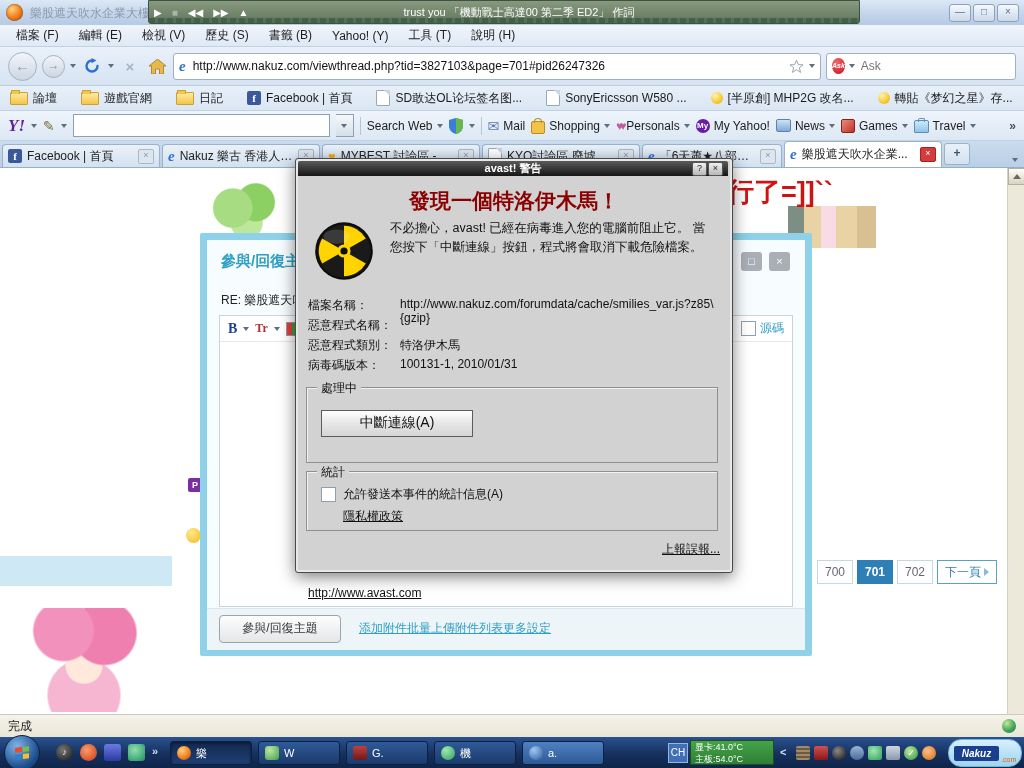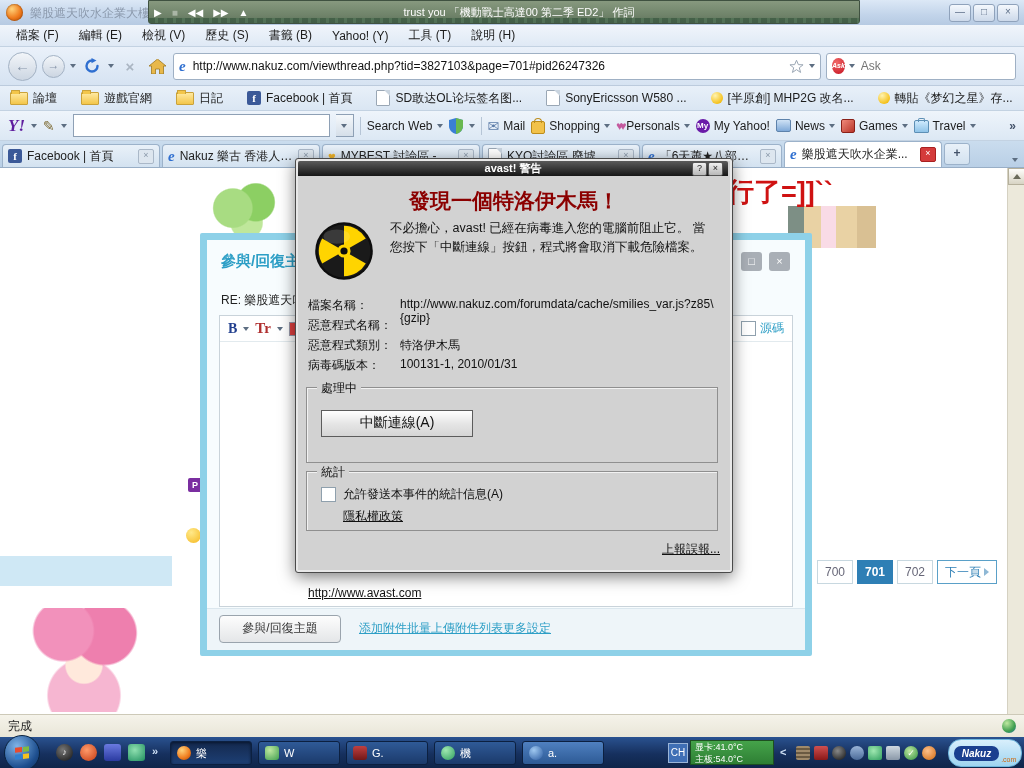--- a/index.html
+++ b/index.html
@@ -122,21 +122,21 @@
   #popup{left:200px;top:65px;width:612px;height:423px;box-sizing:border-box;border:7px solid #8ed1e8;
     background:#f7fcfe;border-radius:2px;z-index:3;}
   .p-head{left:14px;top:12px;font-size:15px;font-weight:bold;color:#2e9fc6;}
   .p-btn{width:21px;height:19px;background:#a9afb6;border-radius:3px;color:#fff;text-align:center;
     line-height:18px;font-size:11px;}
   .p-btn1{left:534px;top:12px;} .p-btn2{left:562px;top:12px;}
   .p-re{left:14px;top:52px;color:#222;}
   .p-editor{left:12px;top:75px;width:574px;height:292px;background:#fff;border:1px solid #c9d3da;box-sizing:border-box;}
   .e-toolbar{height:25px;border-bottom:1px solid #e2eaee;display:flex;align-items:center;padding:0 8px;gap:6px;}
   .e-b{font-family:"Liberation Serif",serif;font-weight:bold;color:#23408f;font-size:14px;}
-  .e-tr{font-family:"Liberation Serif",serif;font-weight:bold;font-size:15px;color:#b03030;}
+  .e-tr{font-family:"Liberation Serif",serif;font-weight:bold;font-size:12px;color:#b03030;}
   .e-pal{width:14px;height:12px;background:
     linear-gradient(90deg,#e04040 0 33%,#40a040 33% 66%,#4060d0 66% 100%);border:1px solid #99a;}
   .e-src{margin-left:auto;display:flex;align-items:center;gap:4px;color:#2e9fc6;}
   .chk{width:13px;height:13px;background:#fff;border:1px solid #8fa0ad;}
   .p-bottom{left:0px;top:368px;width:598px;height:41px;background:#eef5f9;border-top:1px solid #dbe7ee;}
   .p-submit{left:12px;top:6px;width:120px;height:26px;background:linear-gradient(#fdfdfd,#e4e6e8);
     border:1px solid #9aa4ad;border-radius:4px;text-align:center;line-height:24px;color:#333;}
   .p-links{left:152px;top:11px;display:flex;}
   .p-links span{color:#2e9fc6;text-decoration:underline;}
 
@@ -221,21 +221,21 @@
   .tr2{left:814px;background:linear-gradient(#d05050,#8a1818);}
   .tr3{left:832px;background:radial-gradient(circle at 40% 35%,#888,#111);border-radius:50%;}
   .tr4{left:850px;background:linear-gradient(#9ab5d8,#4a6a98);border-radius:50%;}
   .tr5{left:868px;background:radial-gradient(circle at 40% 35%,#9fe8b0,#2f9e5f);}
   .tr6{left:886px;background:linear-gradient(#cfd8e0,#8a98a8);}
   .tr7{left:904px;background:radial-gradient(circle at 40% 35%,#bfe8a0,#2f8f3f);border-radius:50%;
     color:#fff;font-size:9px;text-align:center;line-height:14px;}
   .tr8{left:922px;background:radial-gradient(circle at 40% 35%,#ffc08a,#d06a10);border-radius:50%;}
   .nakuz{left:948px;top:2px;width:72px;height:26px;border-radius:13px;border:1px solid #6fb7dd;
     background:linear-gradient(#d8effc,#9fd4f0);display:flex;align-items:center;justify-content:center;gap:2px;}
-  .nk-oval{background:#1a3f8f;border-radius:7px;color:#fff;font-size:10px;font-style:italic;font-weight:bold;
+  .nk-oval{background:#1a3f8f;border-radius:2px;color:#fff;font-size:10px;font-style:italic;font-weight:bold;
     padding:2px 8px;}
   .nk-sub{color:#d06a10;font-size:7px;align-self:flex-end;margin-bottom:3px;}
 </style>
 </head>
 <body>
 
 <div id="screen">
 
   <div id="titlebar" class="abs">
     <div class="fx-ball abs"></div>

